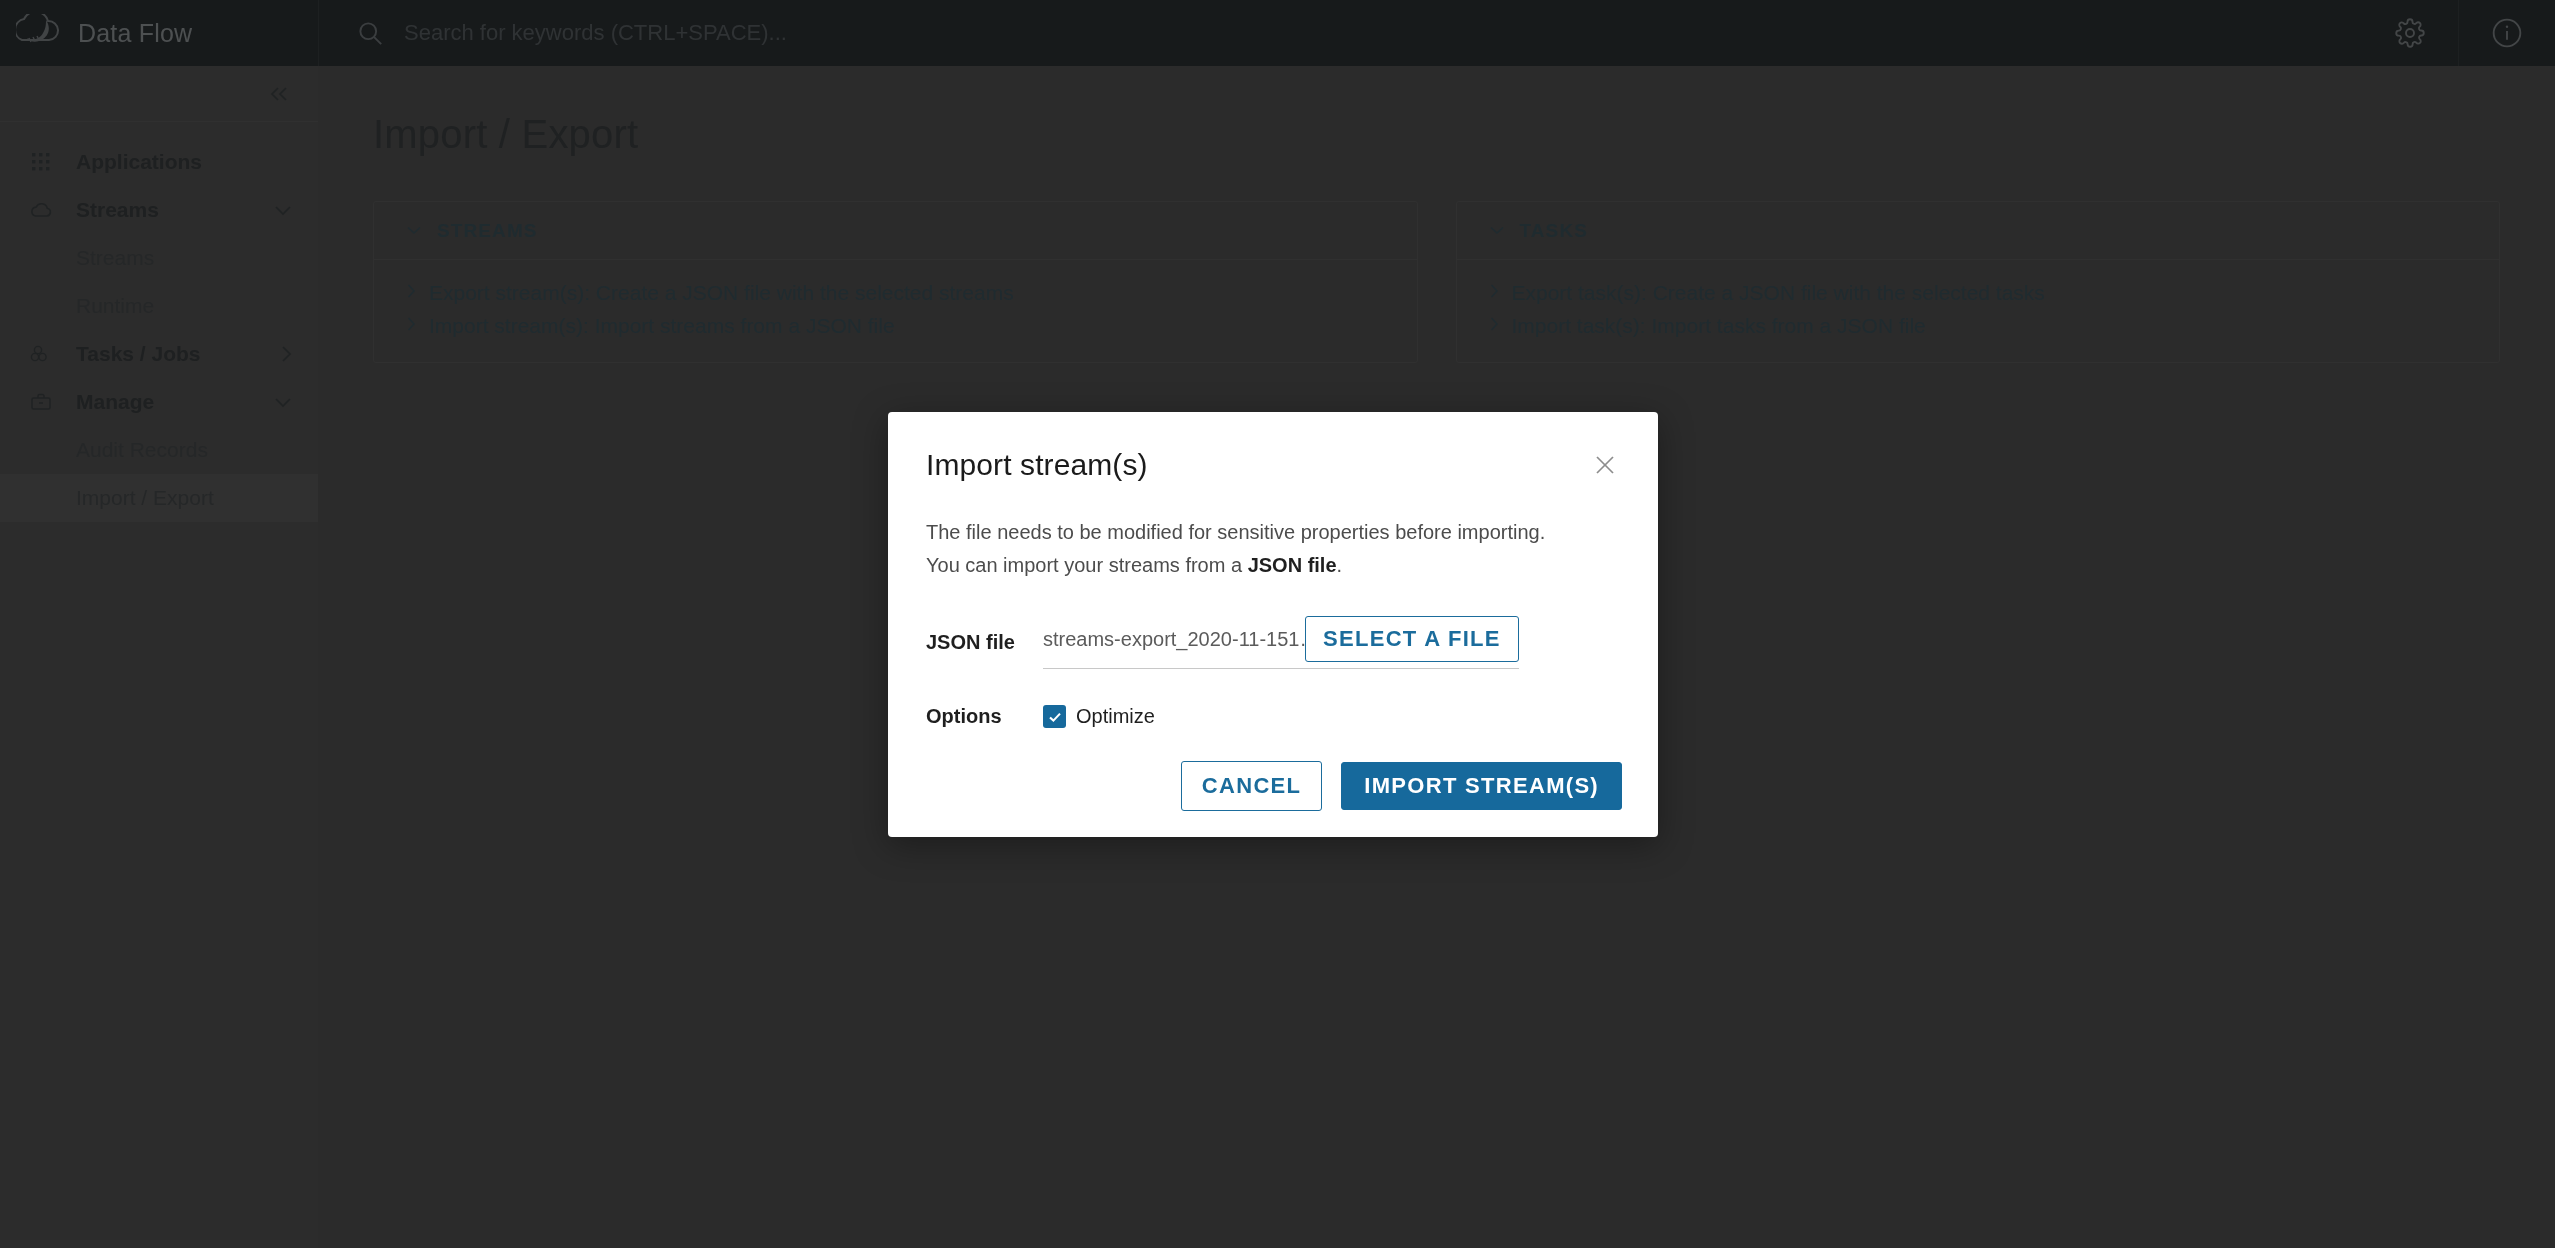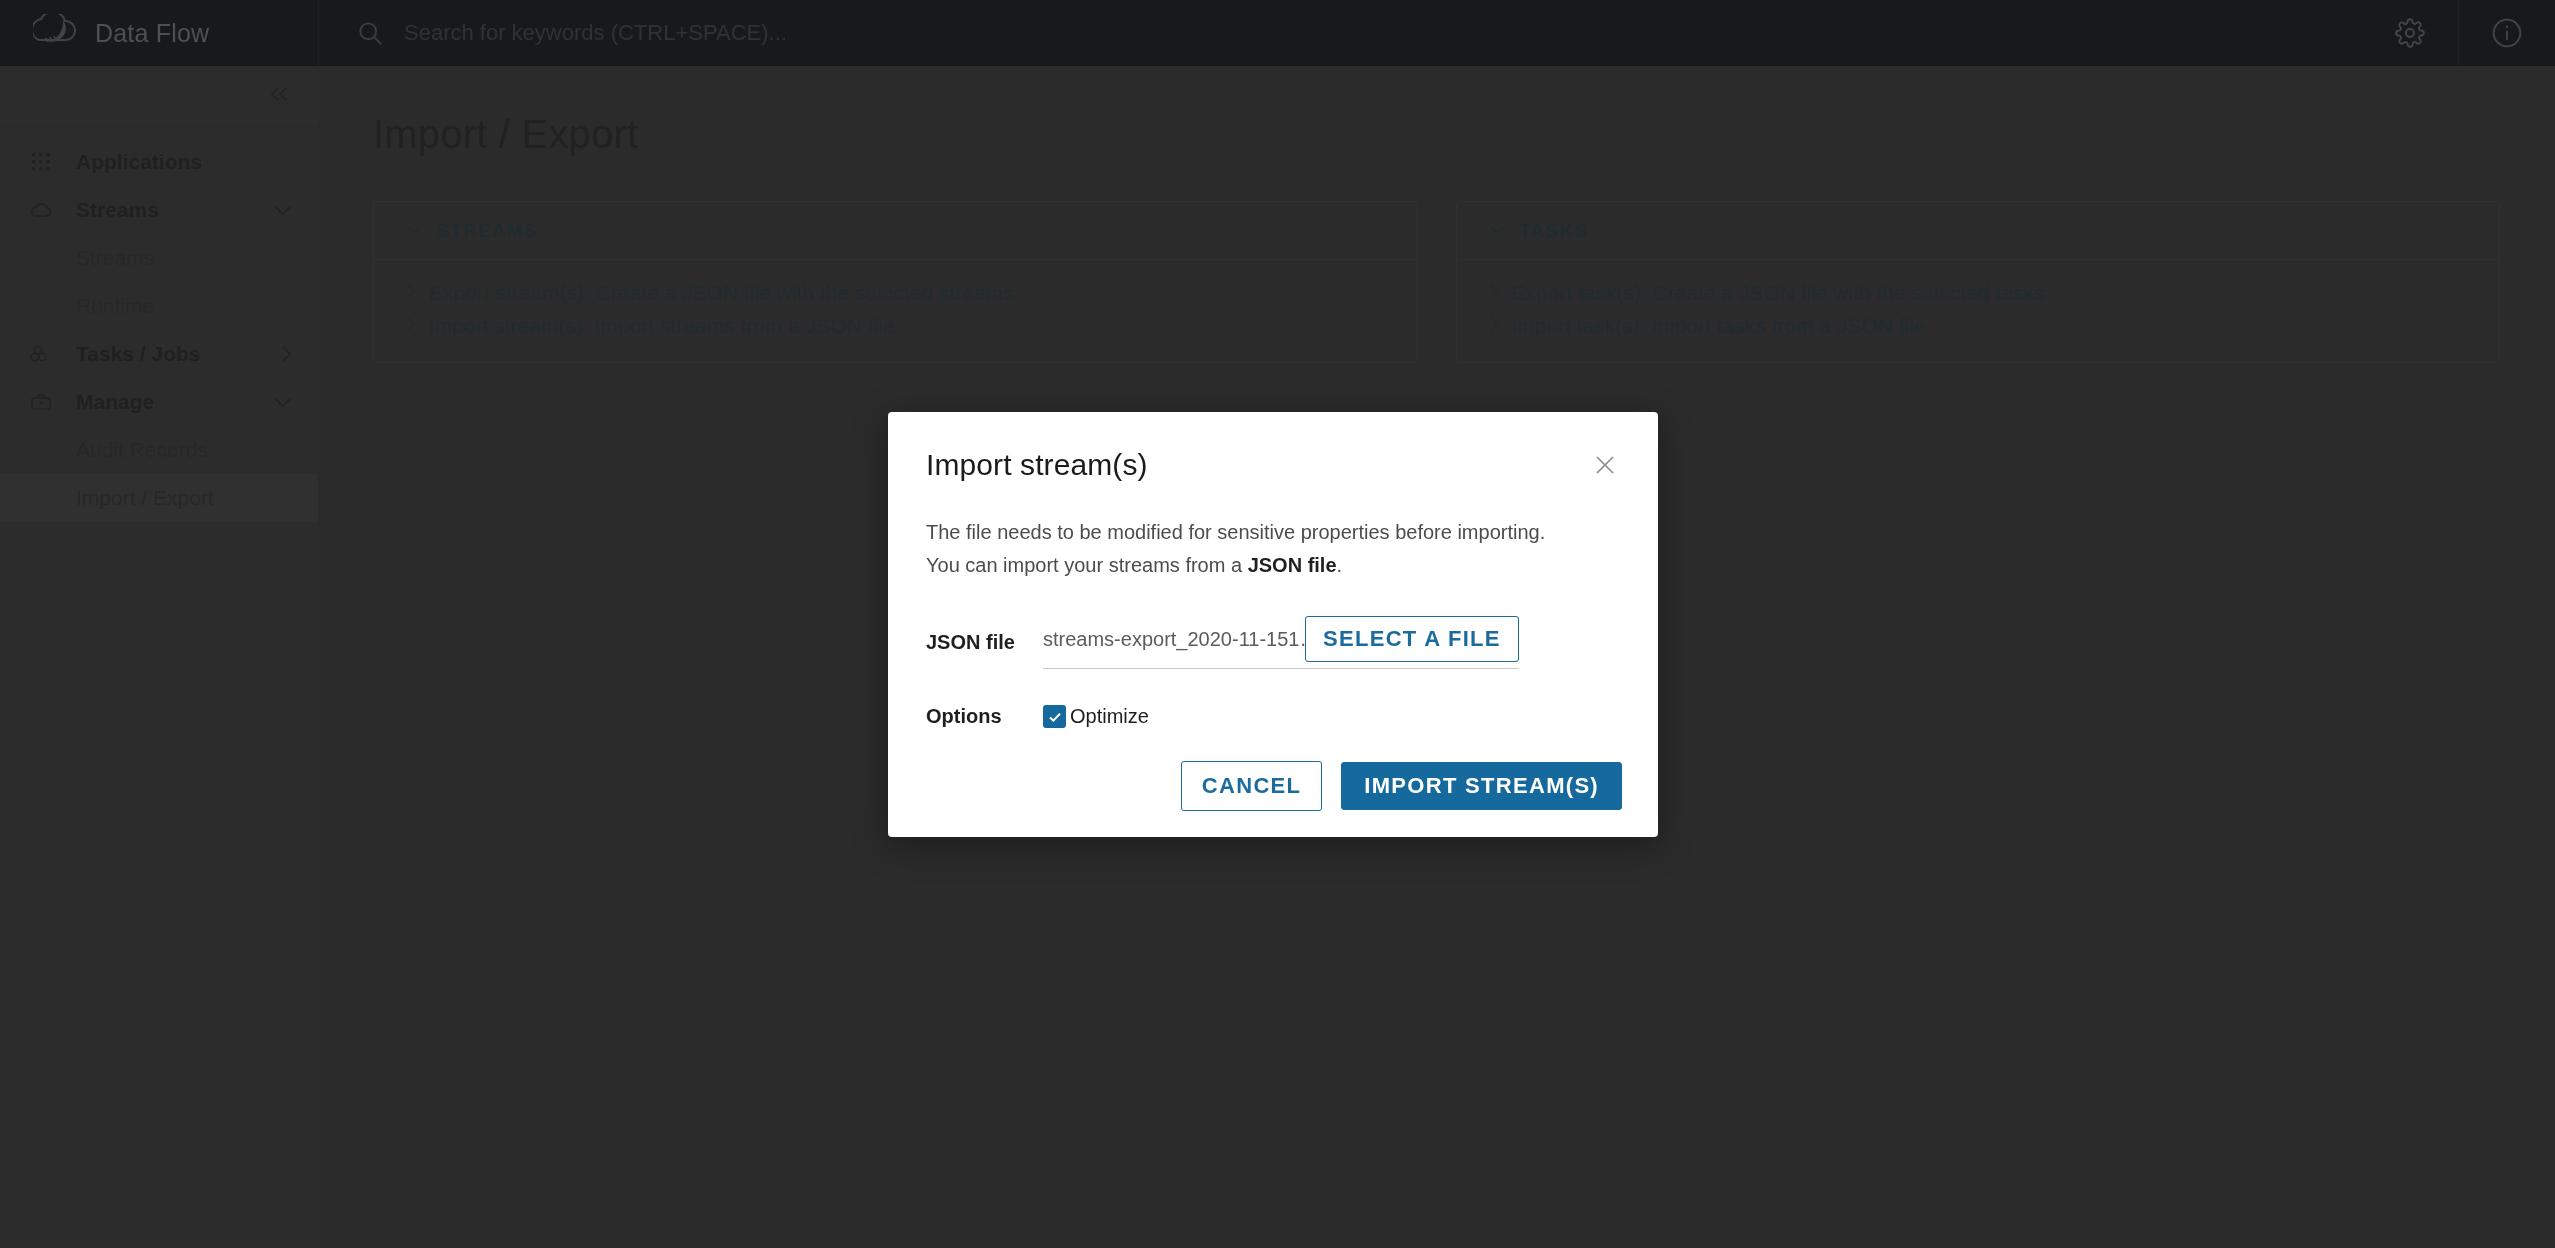--- a/index.html
+++ b/index.html
@@ -36,21 +36,21 @@
     background: #2f3437;
     display: flex;
     align-items: center;
     z-index: 10;
   }
   .brand {
     display: flex;
     align-items: center;
     width: 318px;
     height: 66px;
-    padding-left: 33px;
+    padding-left: 16px;
     gap: 18px;
   }
   .brand-logo { width: 44px; height: 38px; display:block; }
   .brand-title {
     color: #9aa0a3;
     font-size: 25px;
     letter-spacing: .2px;
     white-space: nowrap;
   }
   .hdr-div {
@@ -293,21 +293,21 @@
     border-radius: 3px;
     background: #16699c;
     display: flex; align-items: center; justify-content: center;
     flex: none;
     cursor: pointer;
   }
   .checkbox svg { display:block; }
   .opt-label {
     font-size: 20px;
     color: #1f1f1f;
-    margin-left: 4px;
+    margin-left: 10px;
     cursor: pointer;
   }
 
   .modal-foot {
     position: absolute;
     right: 36px;
     bottom: 26px;
     display: flex;
     align-items: center;
     gap: 19px;

